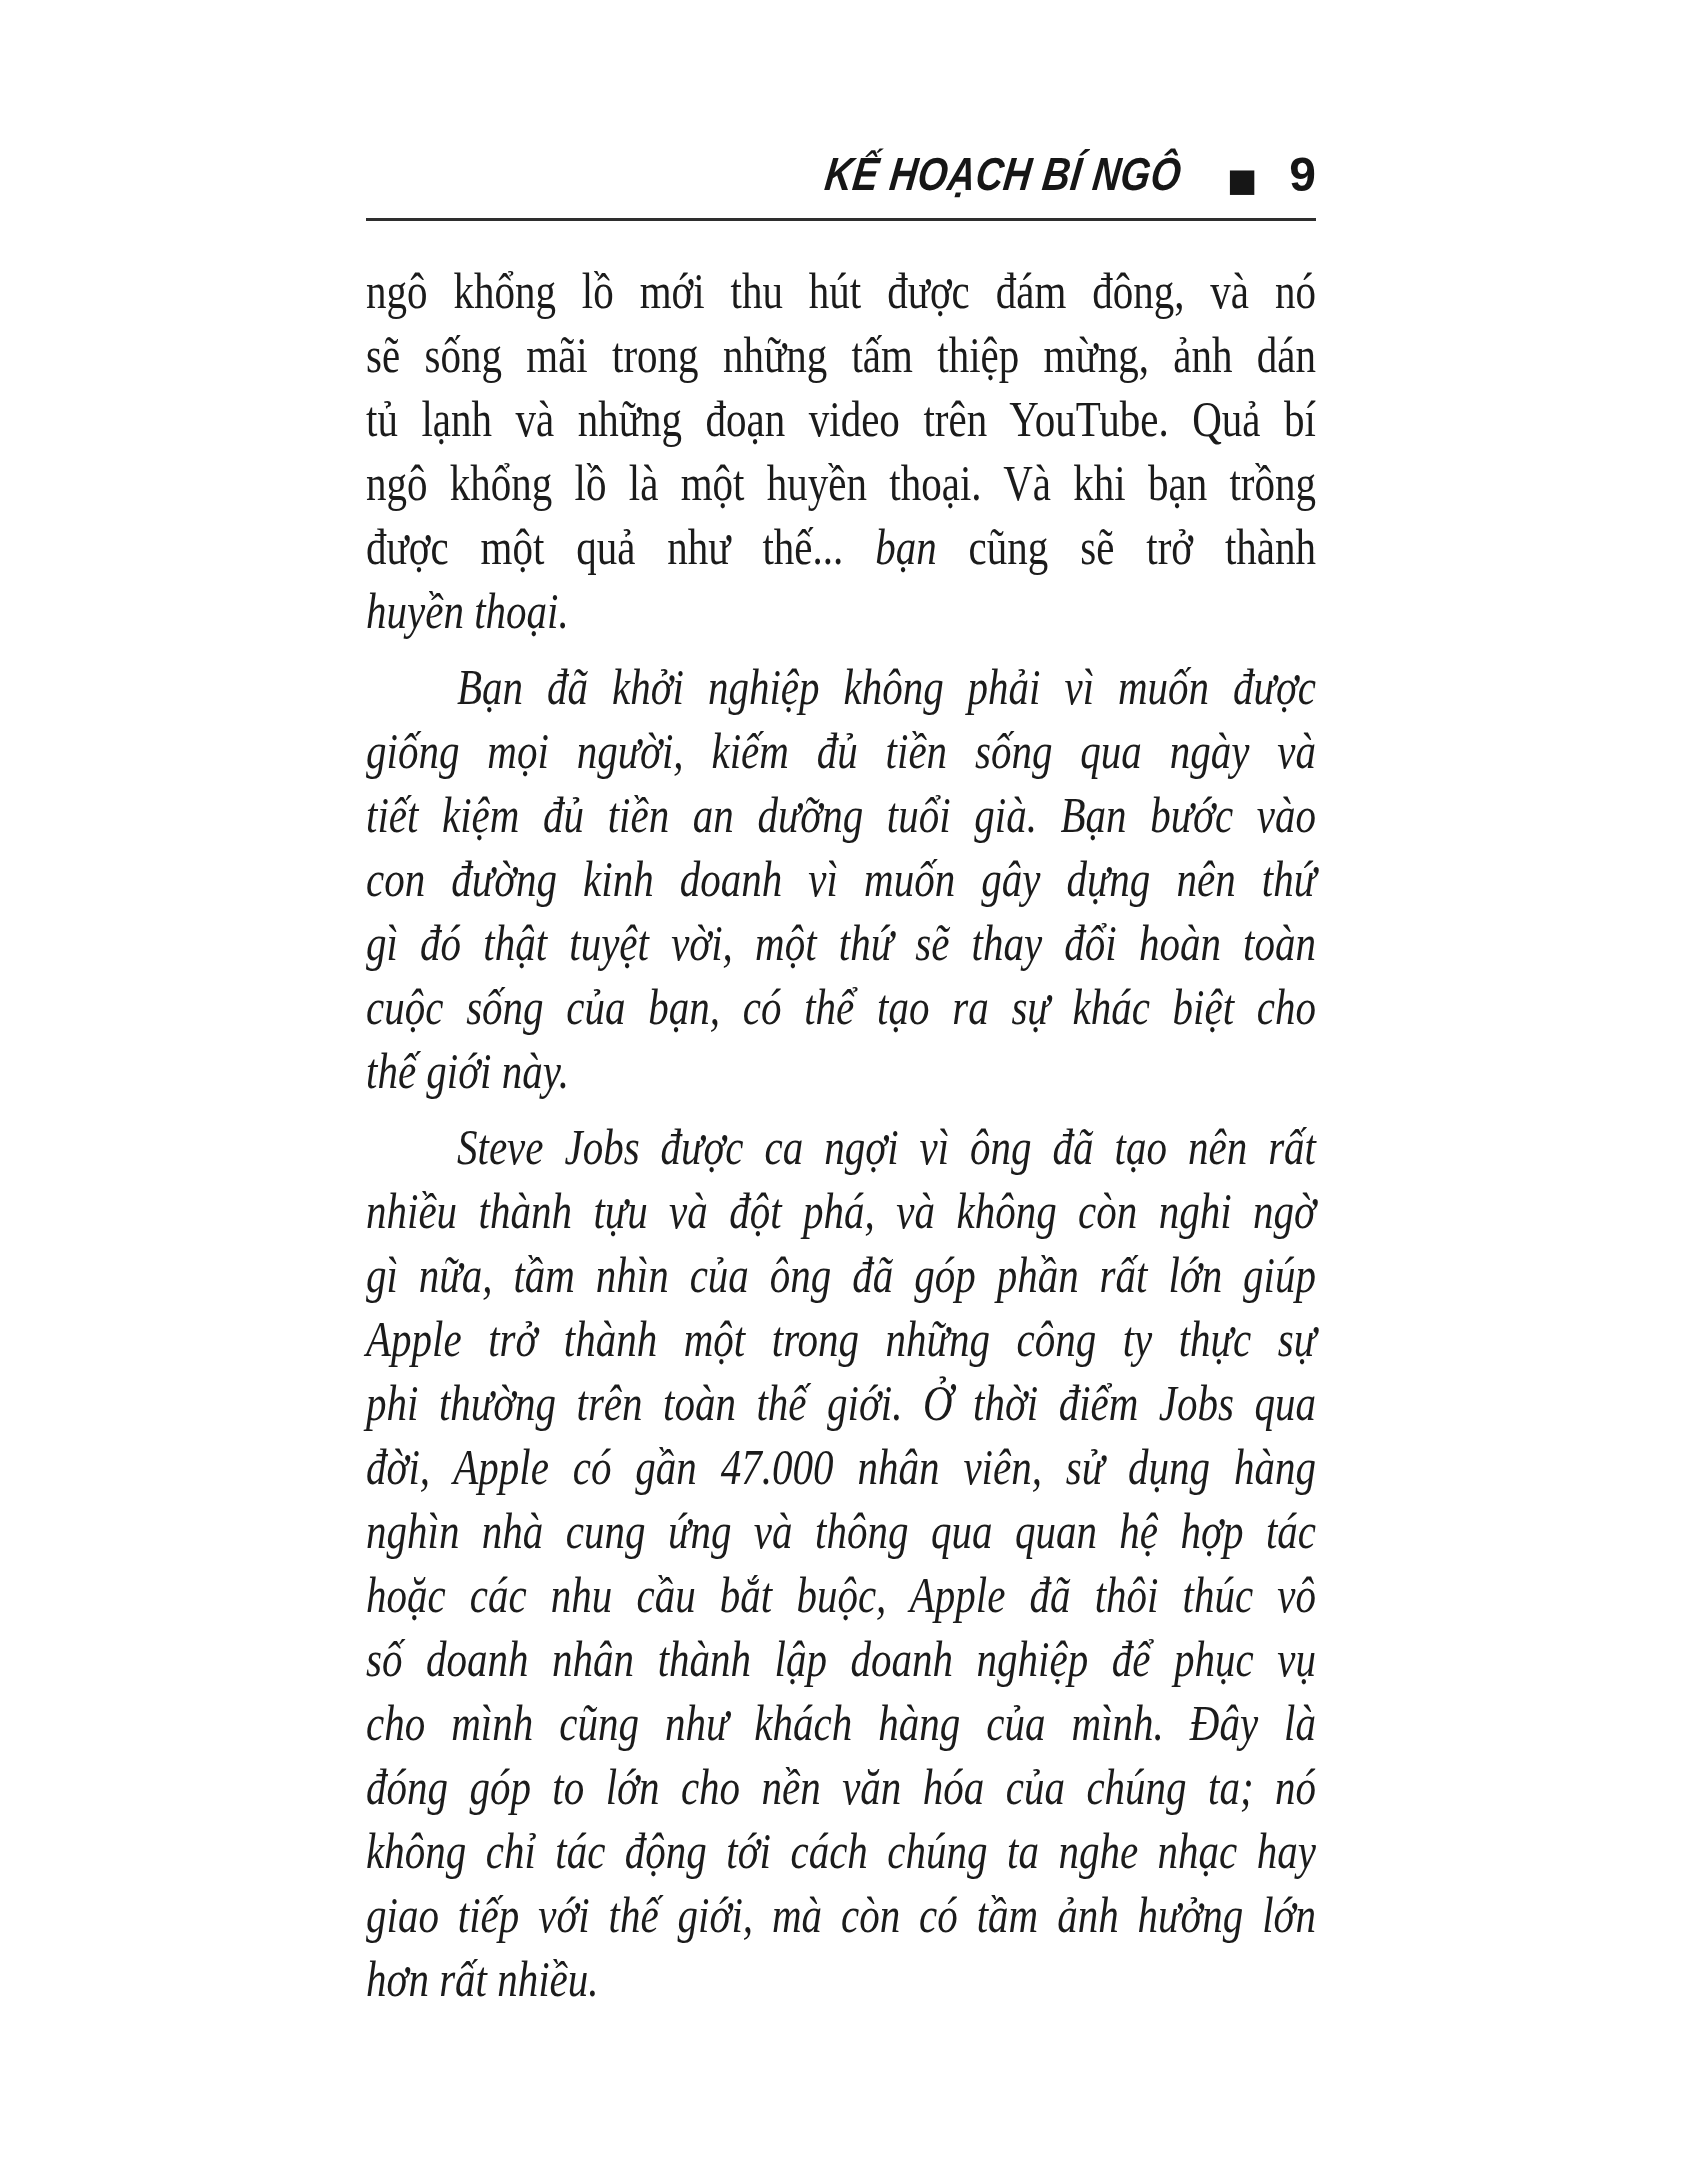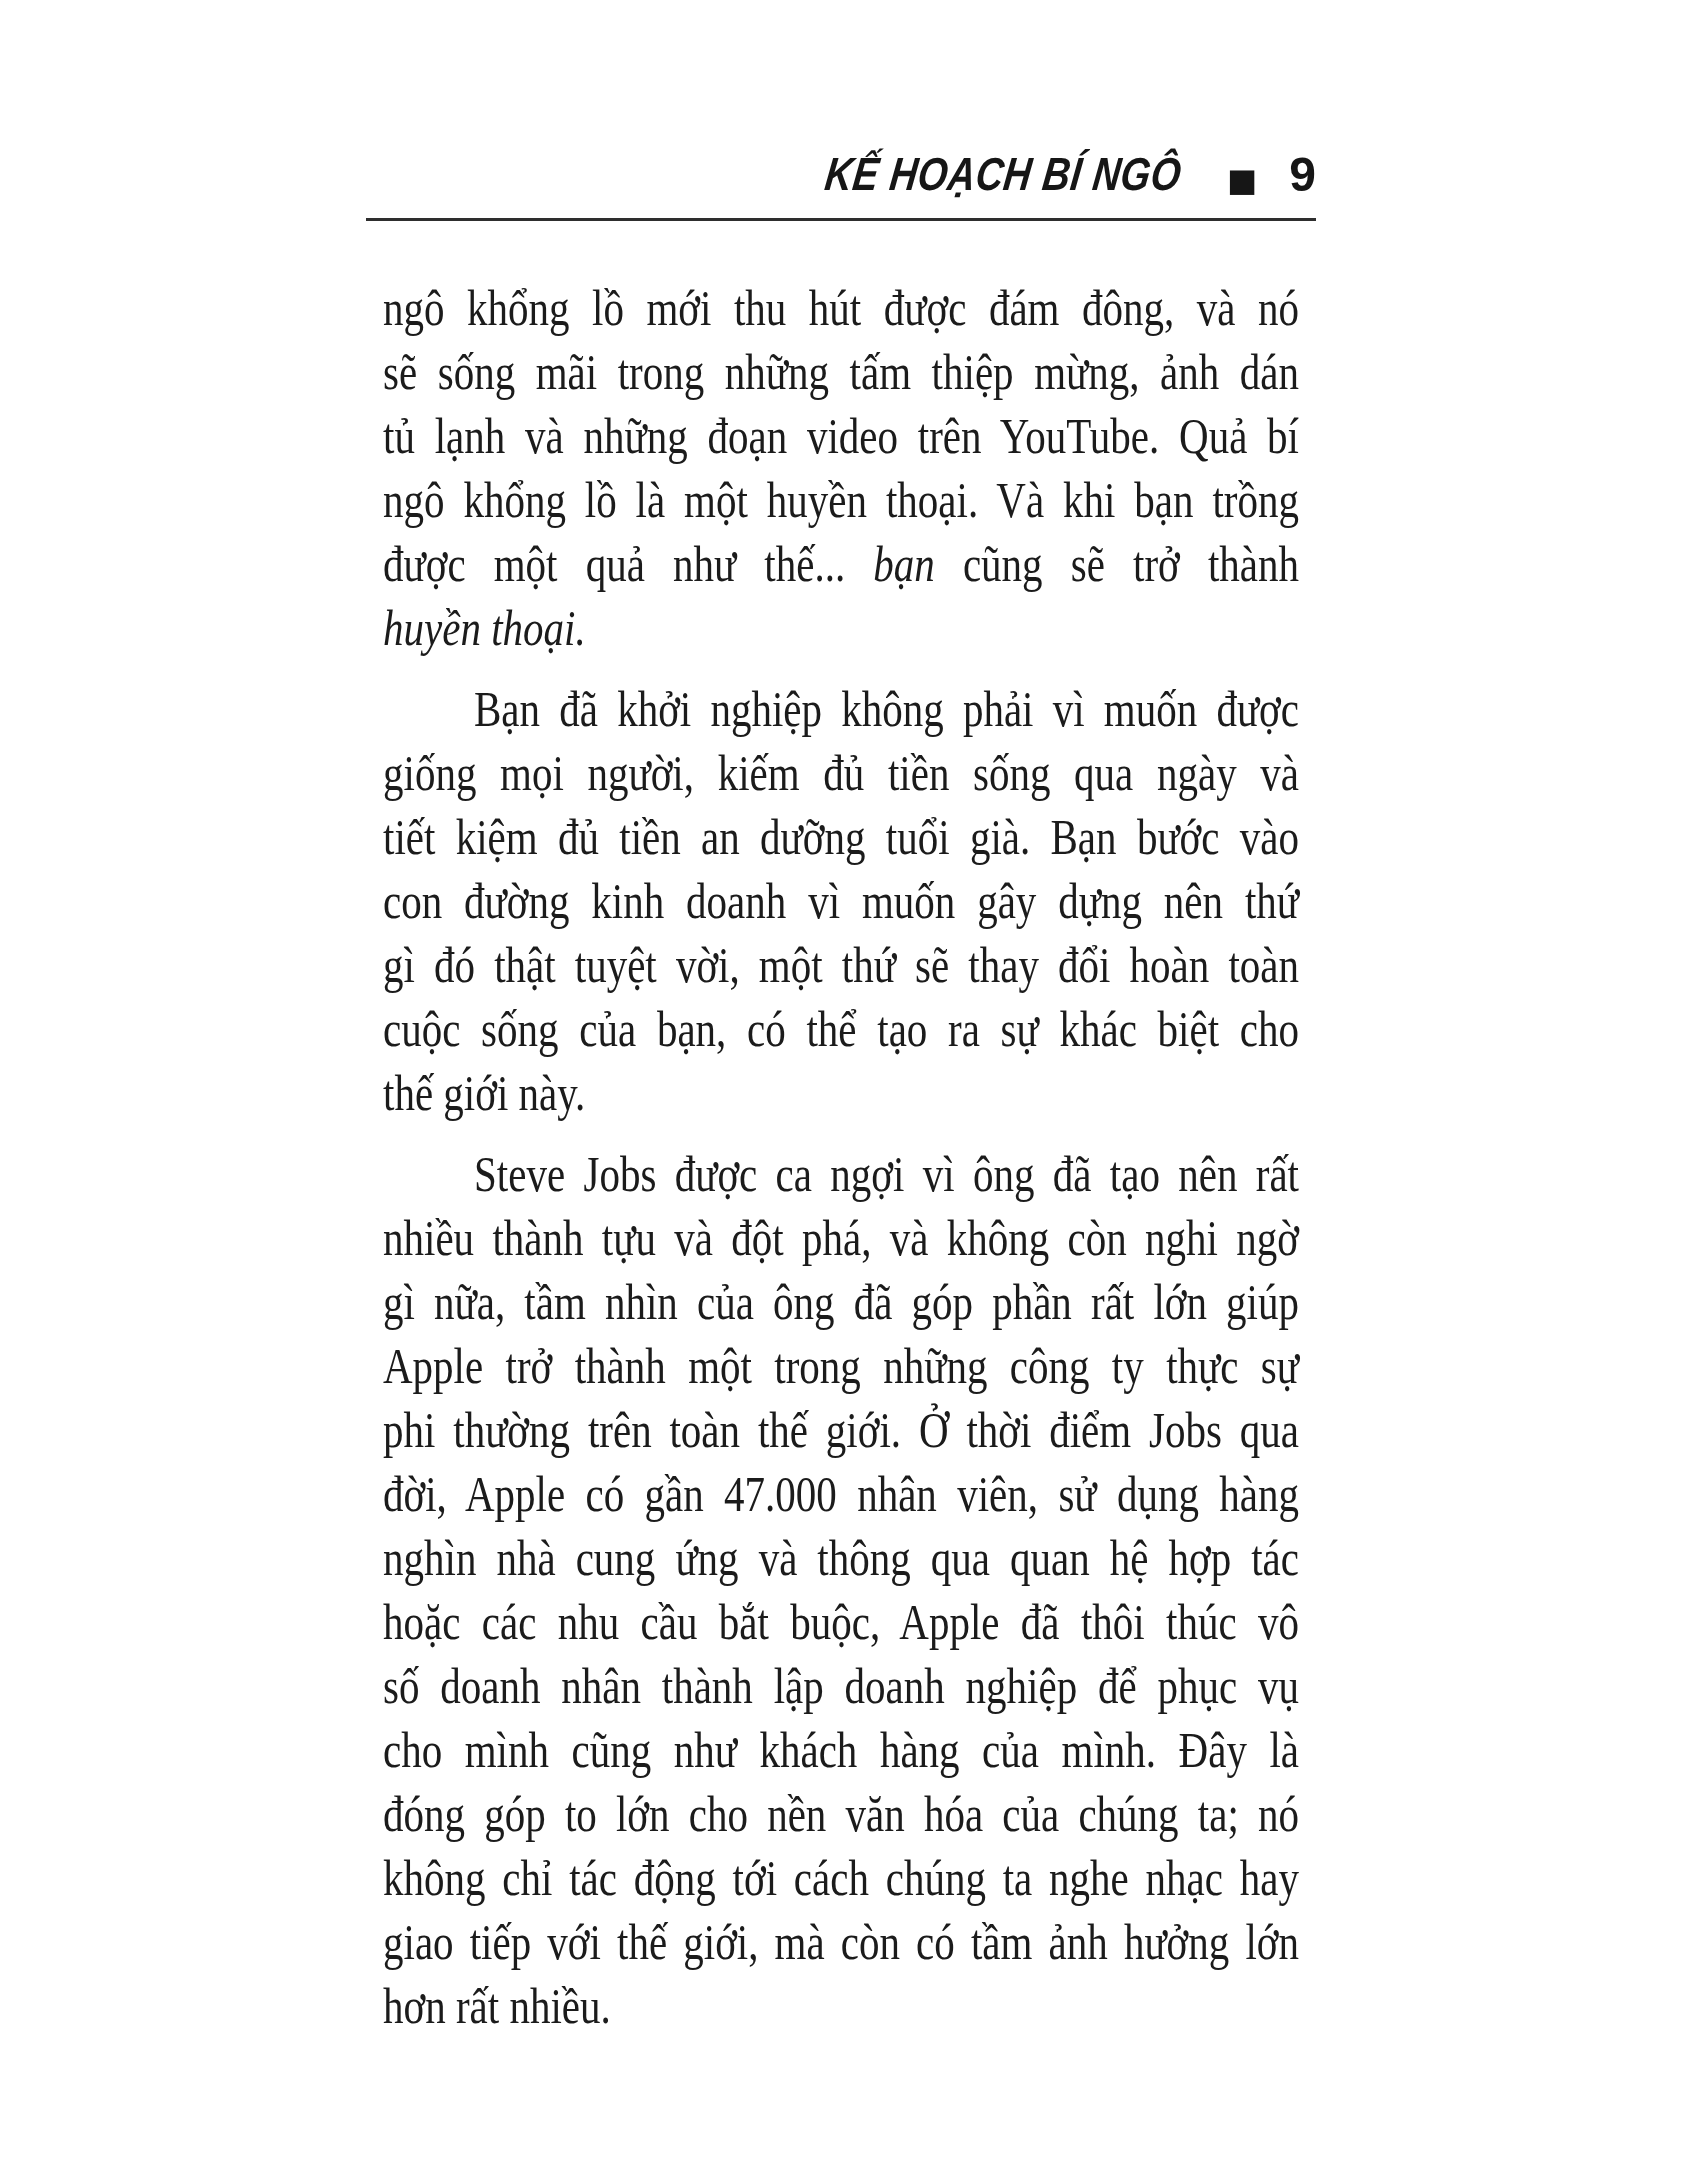--- a/index.html
+++ b/index.html
@@ -61,22 +61,22 @@
     background: #2e2e2e;
   }
   
   .body-text {
     position: absolute;
     left: 366px;
     width: 950px;
     top: 259px;
     font-size: 41px;
   }
-  .para { margin: 17px; }
-  .para + .para { margin-top: 12px; }
+  .para { margin: 0; }
+  .para + .para { margin-top: 12px; font-style: italic; }
   .line {
     height: 64px;
     line-height: 64px;
     white-space: nowrap;
     text-align: justify;
     text-align-last: justify;
     transform: scaleY(1.24);
     transform-origin: 50% 55%;
   }
   .line.indent { padding-left: 91px; }

